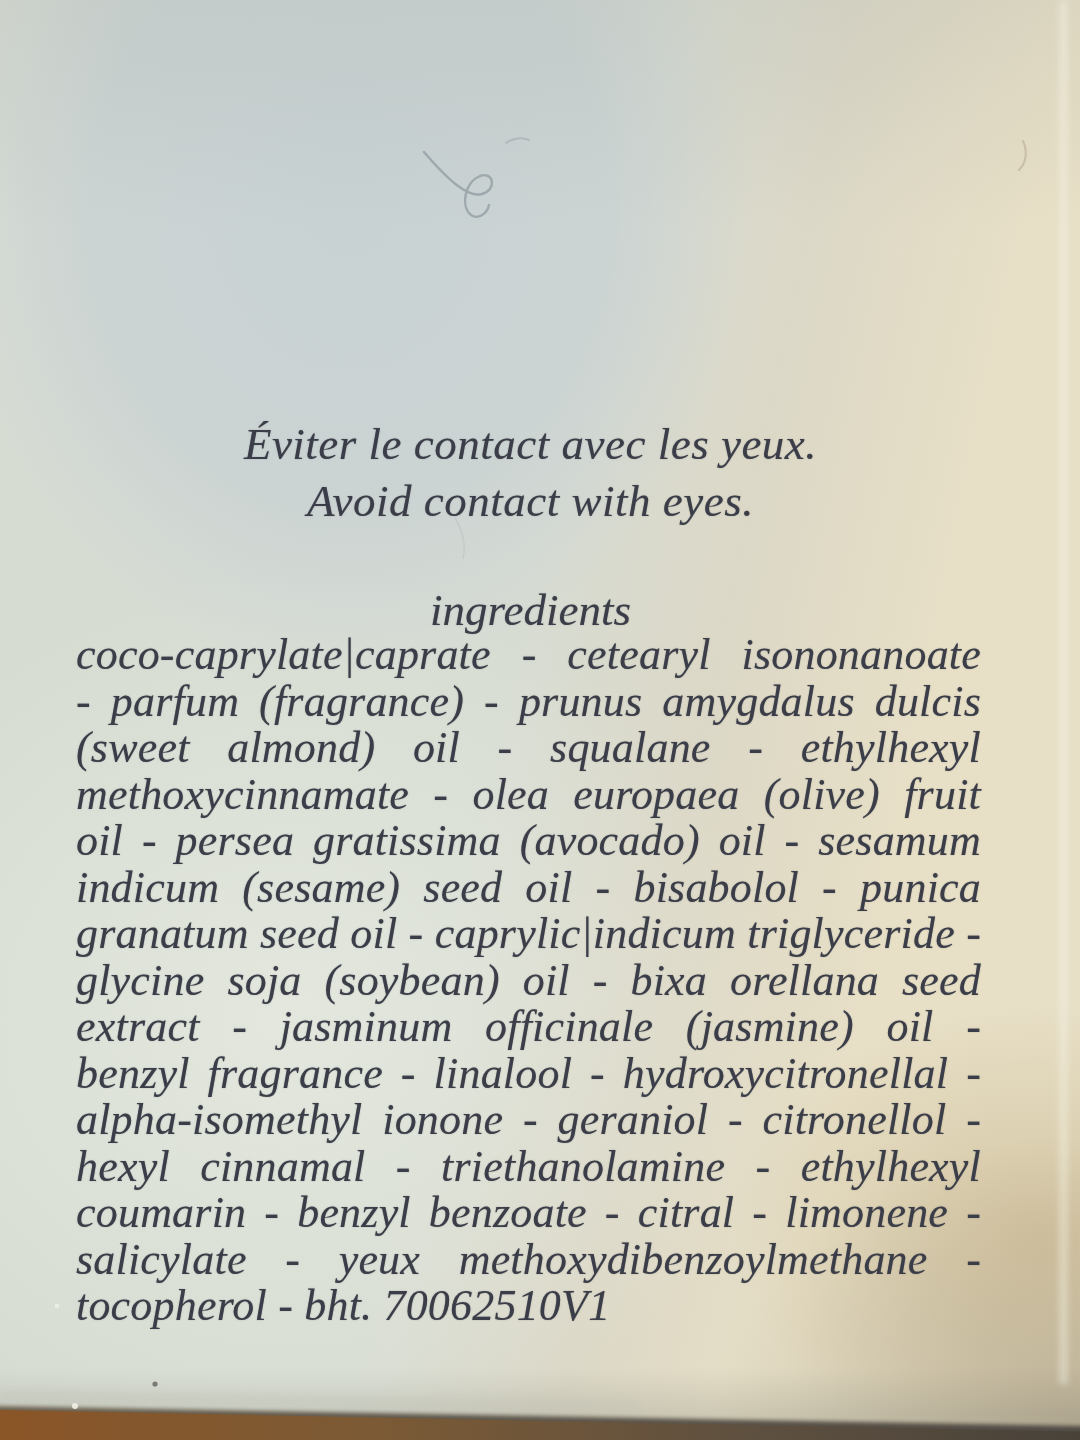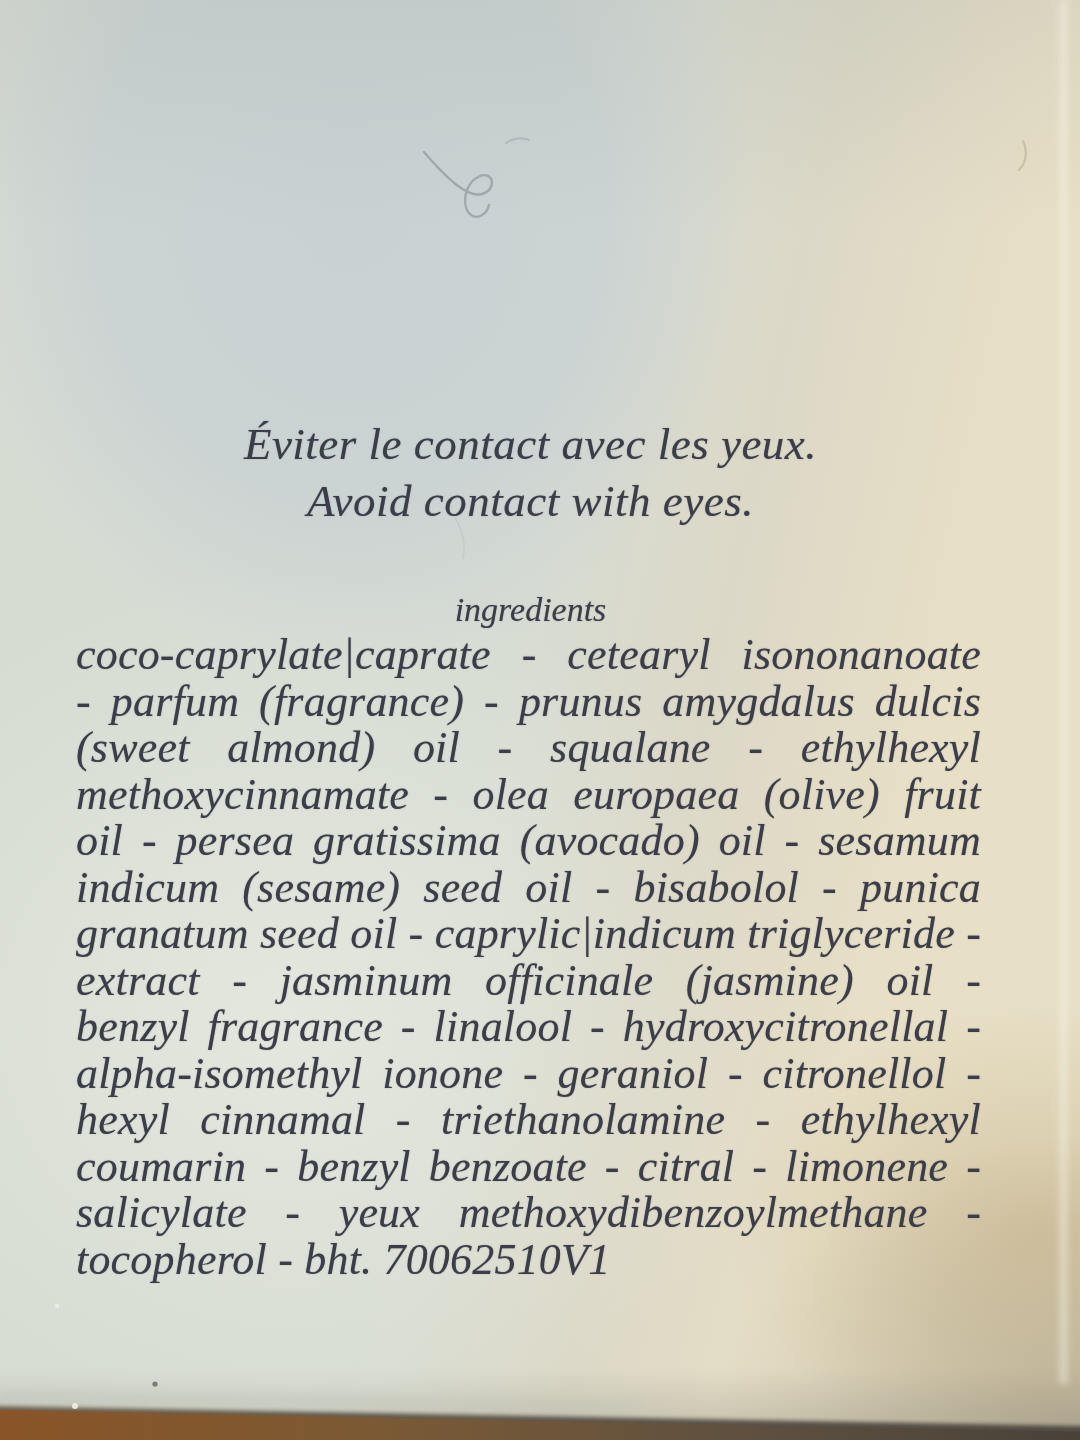--- a/index.html
+++ b/index.html
@@ -49,21 +49,21 @@
     position:absolute;inset:0;
     text-shadow:0 0 1.2px rgba(59,62,72,.5);
     filter:blur(.3px);
   }
   .warnings{
     position:absolute;left:78px;top:416px;width:905px;
     text-align:center;font-size:45px;line-height:57px;letter-spacing:.5px;
   }
   .ing-title{
     position:absolute;left:78px;top:585px;width:905px;
-    text-align:center;font-size:34px;line-height:50px;
+    text-align:center;font-size:45px;line-height:50px;
   }
   .ing-par{
     position:absolute;left:76px;top:632px;width:905px;
     font-size:44px;line-height:46.5px;letter-spacing:.2px;
   }
   .ing-line{
     height:46.5px;
     text-align:justify;
     text-align-last:justify;
     white-space:normal;
@@ -98,20 +98,21 @@
     </div>
     <div class="ing-title">ingredients</div>
     <div class="ing-par">
         <div class="ing-line">coco-caprylate|caprate - cetearyl isononanoate</div>
         <div class="ing-line">- parfum (fragrance) - prunus amygdalus dulcis</div>
         <div class="ing-line">(sweet almond) oil - squalane - ethylhexyl</div>
         <div class="ing-line">methoxycinnamate - olea europaea (olive) fruit</div>
         <div class="ing-line">oil - persea gratissima (avocado) oil - sesamum</div>
         <div class="ing-line">indicum (sesame) seed oil - bisabolol - punica</div>
         <div class="ing-line">granatum seed oil - caprylic|indicum triglyceride -</div>
+        <div class="ing-line">glycine soja (soybean) oil - bixa orellana seed</div>
         <div class="ing-line">extract - jasminum officinale (jasmine) oil -</div>
         <div class="ing-line">benzyl fragrance - linalool - hydroxycitronellal -</div>
         <div class="ing-line">alpha-isomethyl ionone - geraniol - citronellol -</div>
         <div class="ing-line">hexyl cinnamal - triethanolamine - ethylhexyl</div>
         <div class="ing-line">coumarin - benzyl benzoate - citral - limonene -</div>
         <div class="ing-line">salicylate - yeux methoxydibenzoylmethane -</div>
         <div class="ing-line last">tocopherol - bht. 70062510V1</div>
       </div>
   </div>
 

